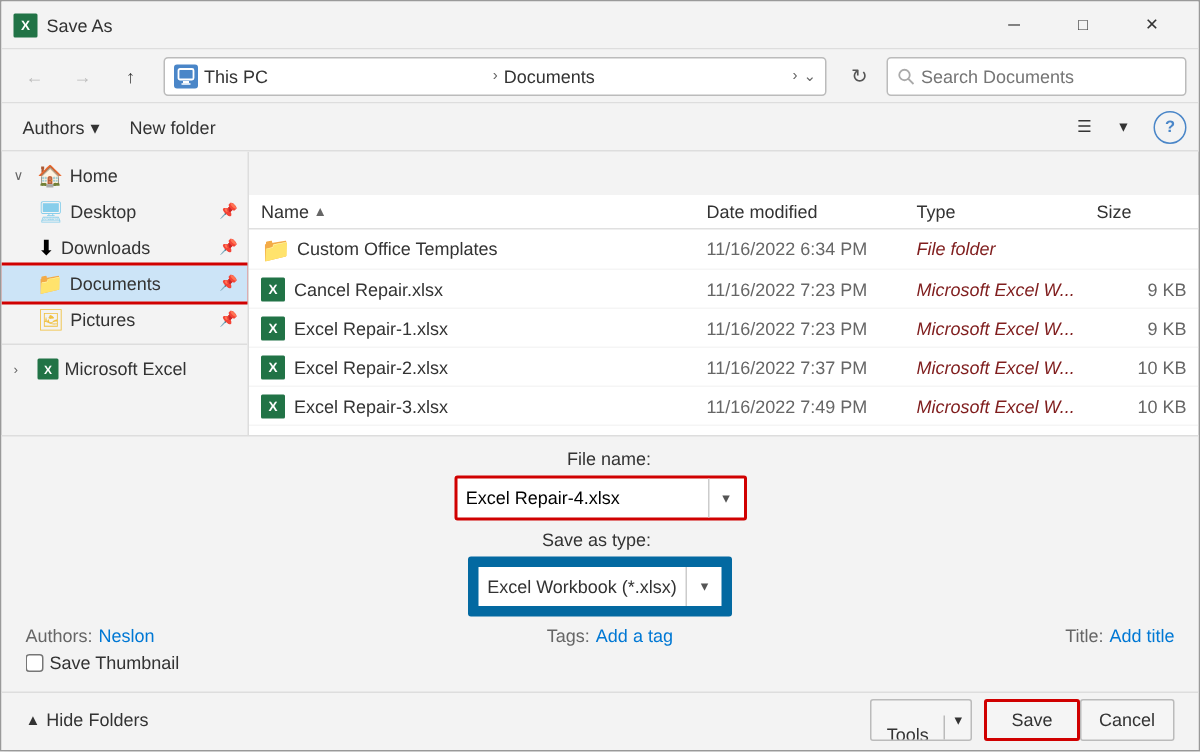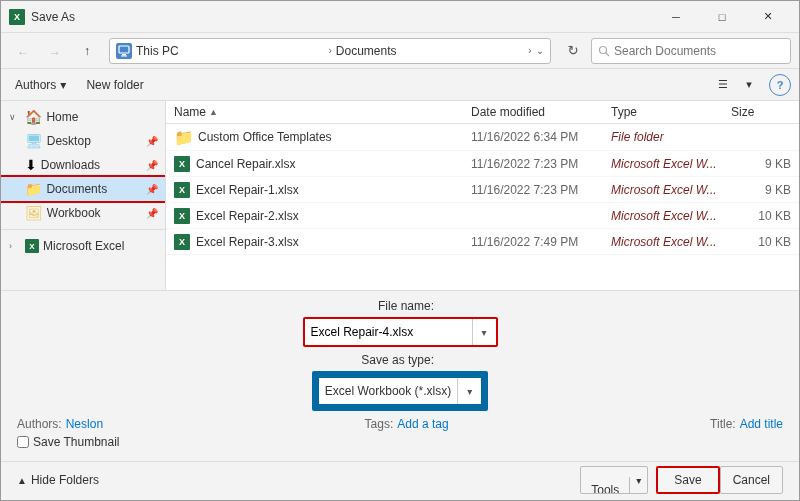--- a/index.html
+++ b/index.html
@@ -179,20 +179,21 @@
       color: white; font-size: 8px; font-weight: bold; border-radius: 1px;
     }
     
     
     .file-area {
       flex: 1;
       display: flex;
       flex-direction: column;
       overflow: hidden;
       background: white;
+      margin-top: 29px;
     }
     
     .file-list-header {
       display: flex; align-items: center;
       padding: 4px 8px;
       border-bottom: 1px solid #e0e0e0;
       background: white;
       flex-shrink: 0;
     }
     .col-name { flex: 1; font-size: 12px; color: #333; display: flex; align-items: center; gap: 3px; }
@@ -411,21 +412,21 @@
       <div class="sidebar-item" style="background:#cce4f7; outline:2px solid #d00000;">
         <span class="expand-icon"></span>
         <span style="color:#f0c040;font-size:14px;">📁</span>
         <span class="item-label">Documents</span>
         <span class="pin-icon">📌</span>
       </div>
 
       <div class="sidebar-item">
         <span class="expand-icon"></span>
         <span style="color:#f0c040;font-size:14px;">🖼</span>
-        <span class="item-label">Workbook</span>
+        <span class="item-label">Pictures</span>
         <span class="pin-icon">📌</span>
       </div>
 
       <div style="height:1px;background:#ddd;margin:4px 0;"></div>
 
       <div class="sidebar-item">
         <span class="expand-icon">›</span>
         <span class="excel-icon-small">X</span>
         <span class="item-label">Microsoft Excel</span>
       </div>
@@ -465,20 +466,21 @@
           <span class="excel-img file-row-icon" style="display:inline-flex;width:16px;height:16px;background:#217346;align-items:center;justify-content:center;color:white;font-size:9px;font-weight:bold;border-radius:1px;margin-right:6px;flex-shrink:0;">X</span>
           <span class="file-name">Excel Repair-1.xlsx</span>
           <span class="file-date">11/16/2022 7:23 PM</span>
           <span class="file-type">Microsoft Excel W...</span>
           <span class="file-size">9 KB</span>
         </div>
 
         <div class="file-row">
           <span class="excel-img file-row-icon" style="display:inline-flex;width:16px;height:16px;background:#217346;align-items:center;justify-content:center;color:white;font-size:9px;font-weight:bold;border-radius:1px;margin-right:6px;flex-shrink:0;">X</span>
           <span class="file-name">Excel Repair-2.xlsx</span>
+          <span class="file-date">11/16/2022 7:37 PM</span>
           <span class="file-type">Microsoft Excel W...</span>
           <span class="file-size">10 KB</span>
         </div>
 
         <div class="file-row">
           <span class="excel-img file-row-icon" style="display:inline-flex;width:16px;height:16px;background:#217346;align-items:center;justify-content:center;color:white;font-size:9px;font-weight:bold;border-radius:1px;margin-right:6px;flex-shrink:0;">X</span>
           <span class="file-name">Excel Repair-3.xlsx</span>
           <span class="file-date">11/16/2022 7:49 PM</span>
           <span class="file-type">Microsoft Excel W...</span>
           <span class="file-size">10 KB</span>

